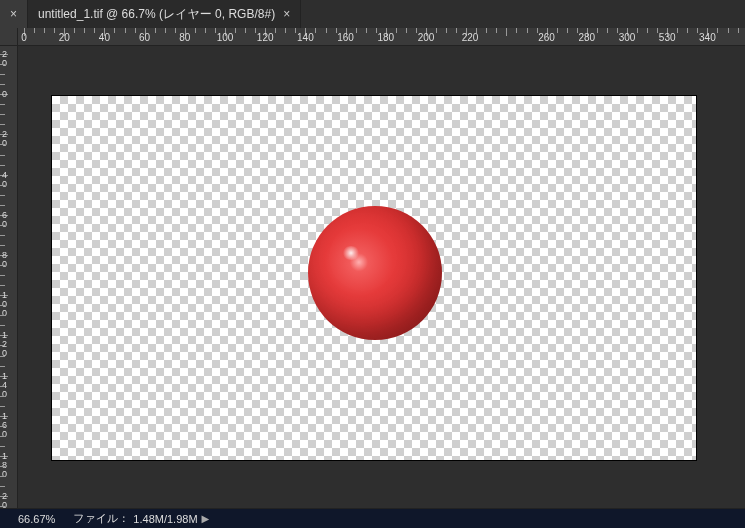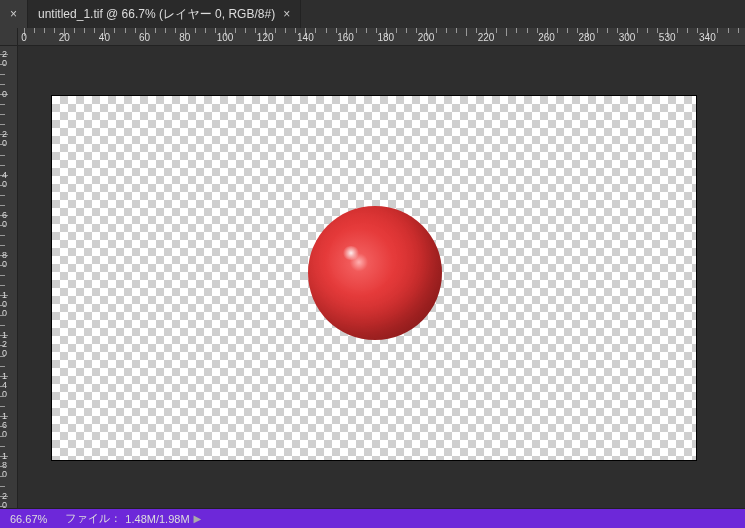--- a/index.html
+++ b/index.html
@@ -122,27 +122,27 @@
     position:absolute;
     left:34px; top:40px;
     width:18px; height:14px;
     background: radial-gradient(circle, rgba(255,255,255,0.9) 0%, rgba(255,255,255,0) 70%);
     border-radius:50%;
   }
   .status-bar {
     position: absolute;
     bottom: 0; left: 0; right: 0;
     height: 20px;
-    background: #6d28d9;
+    background: #0f172a;
     display: flex;
     align-items: center;
     font-size: 11px;
     color: #ddd;
     gap: 18px;
-    padding: 0 10px;
+    padding: 0 18px;
     border-top:1px solid #222;
   }
   .status-bar .field { display:flex; align-items:center; gap:4px; }
   .status-bar .chev { font-size:10px; color:#aaa; }
 </style>
 </head>
 <body>
 
 <div class="tab-bar">
   <div class="tab inactive">
@@ -205,21 +205,21 @@
     <div class="num" style="left: 367.8px;">180</div>
     <div class="tick" style="left: 377.85px;"></div>
     <div class="tick" style="left: 387.9px;"></div>
     <div class="tick" style="left: 397.95px;"></div>
     <div class="tick major" style="left: 408px;"></div>
     <div class="num" style="left: 408px;">200</div>
     <div class="tick" style="left: 418.05px;"></div>
     <div class="tick" style="left: 428.1px;"></div>
     <div class="tick" style="left: 438.15px;"></div>
     <div class="tick major" style="left: 448.2px;"></div>
-    <div class="num" style="left: 468px;">220</div>
+    <div class="num" style="left: 452px;">220</div>
     <div class="tick" style="left: 458.25px;"></div>
     <div class="tick" style="left: 468.3px;"></div>
     <div class="tick" style="left: 478.35px;"></div>
     <div class="tick major" style="left: 488.4px;"></div>
     <div class="num" style="left: 488.4px; margin-top: 12px;">240</div>
     <div class="tick" style="left: 498.45px;"></div>
     <div class="tick" style="left: 508.5px;"></div>
     <div class="tick" style="left: 518.55px;"></div>
     <div class="tick major" style="left: 528.6px;"></div>
     <div class="num" style="left: 528.6px;">260</div>

